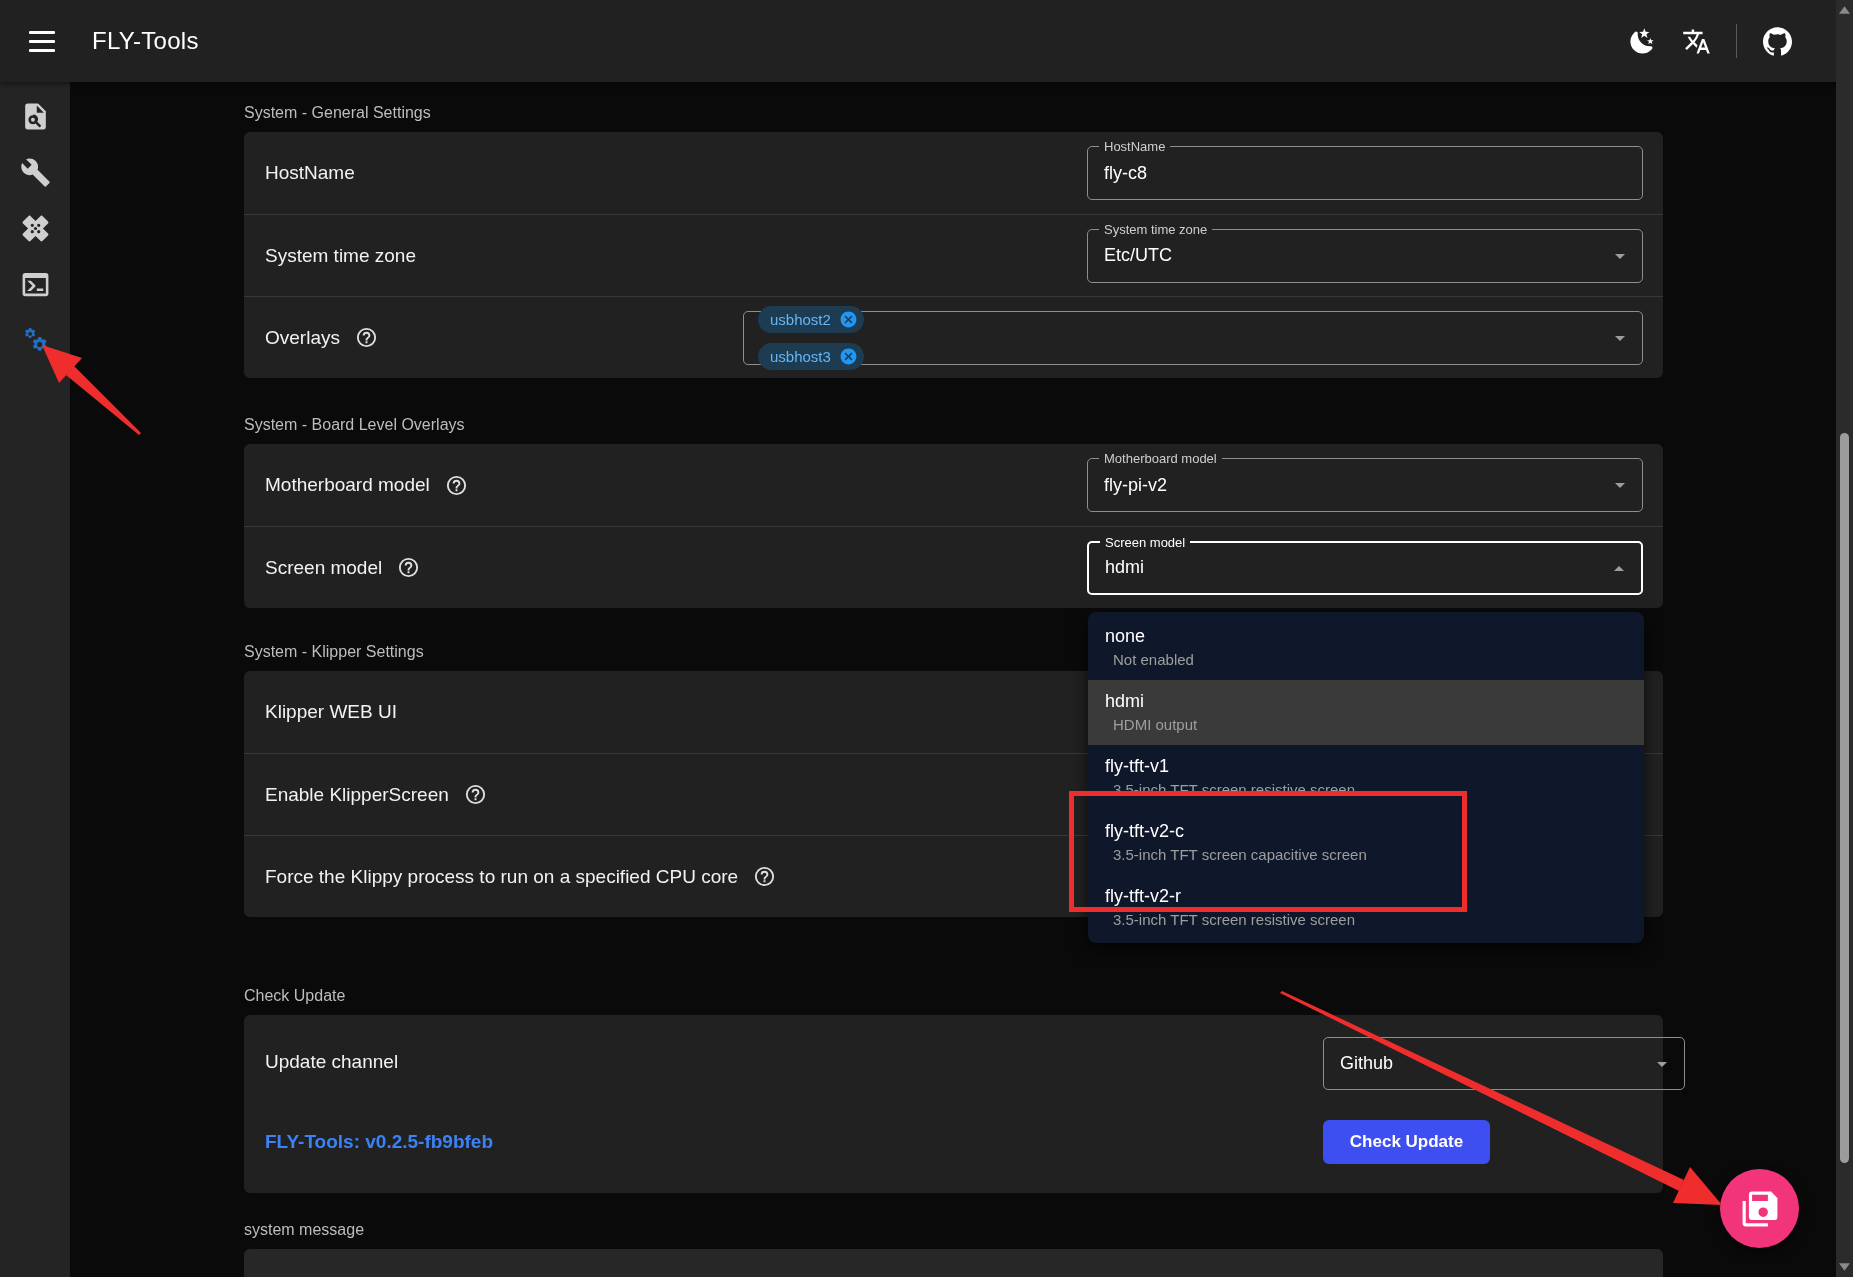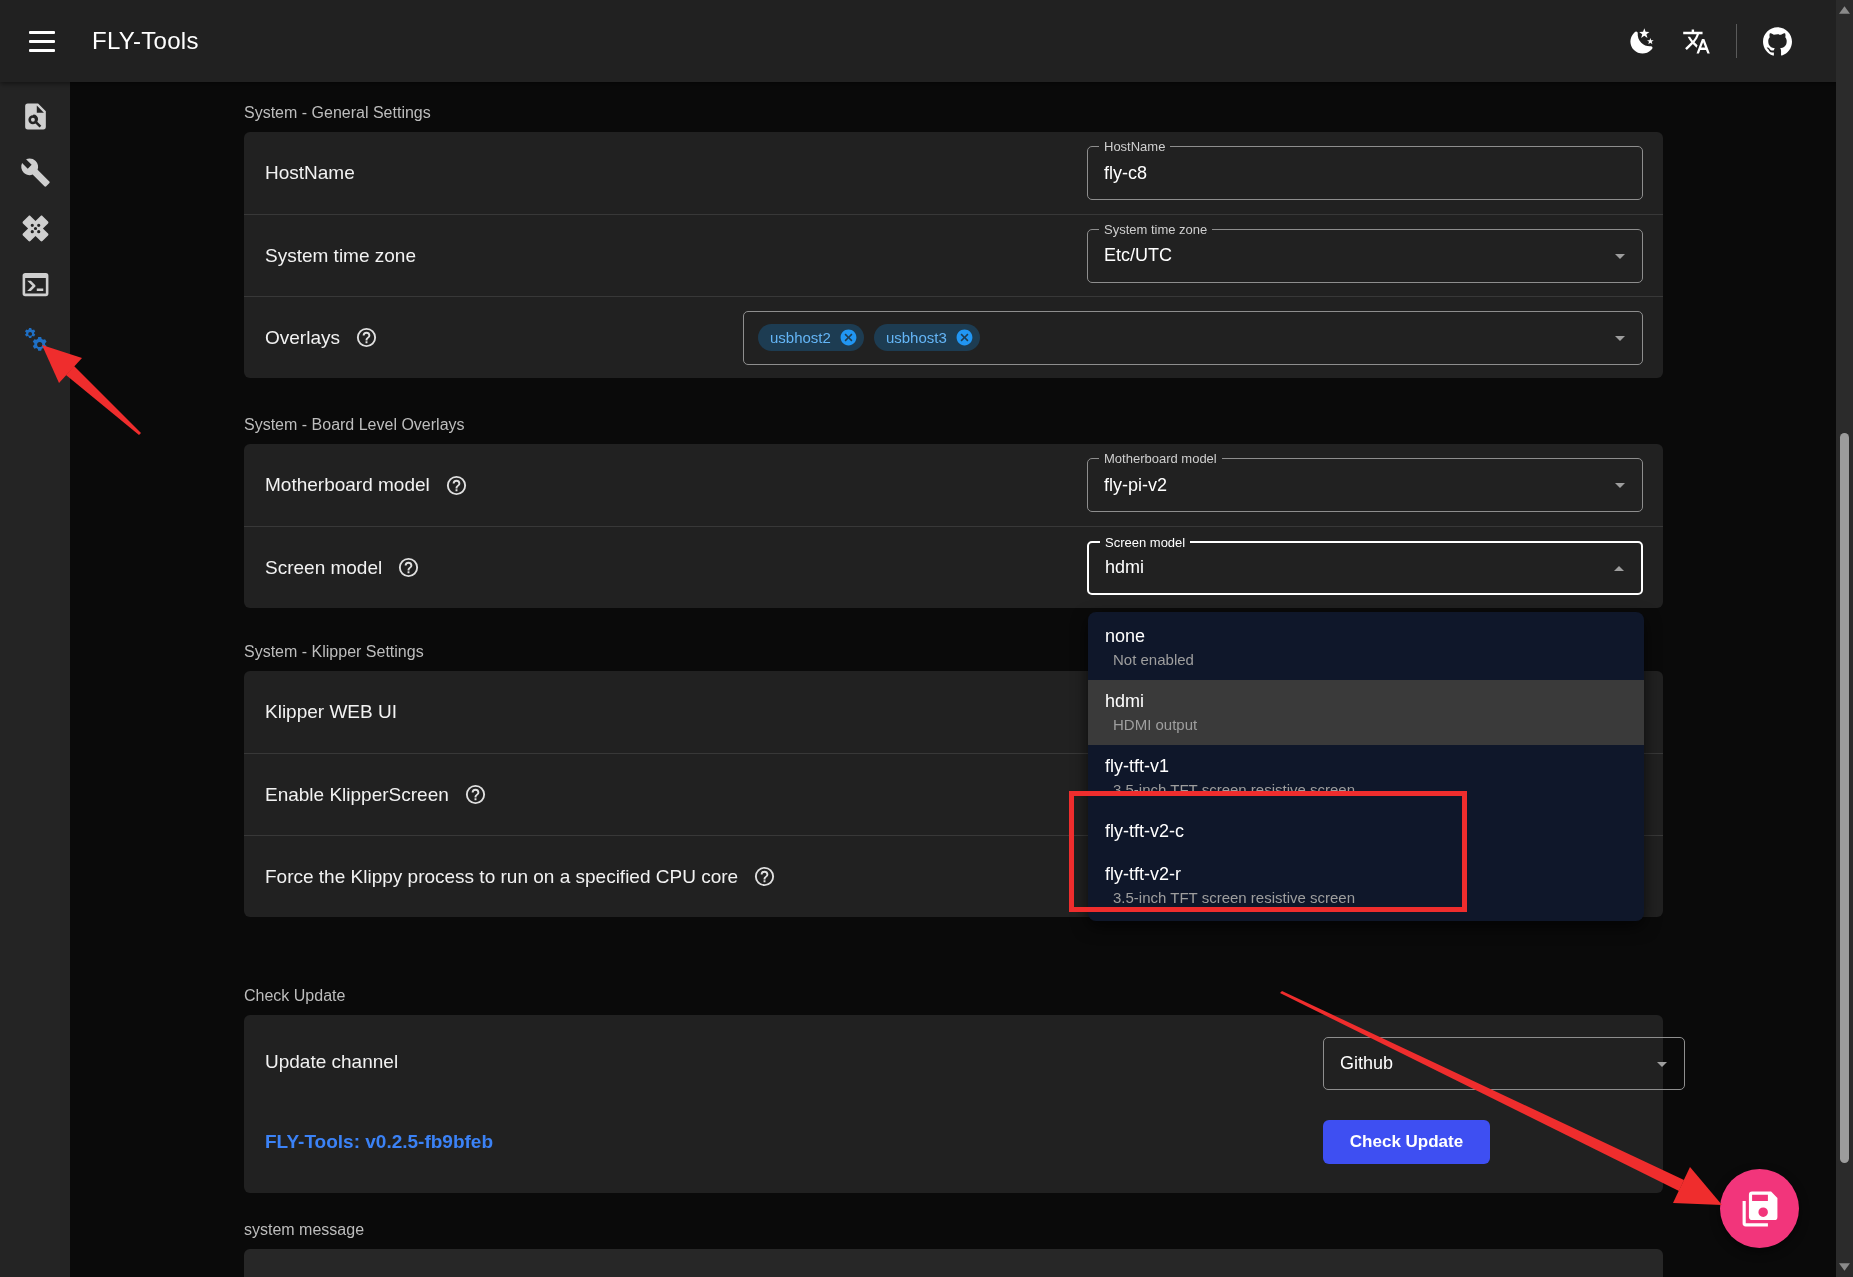--- a/index.html
+++ b/index.html
@@ -50,21 +50,21 @@
   .field .float-label {
     position:absolute; top:-8px; left:11px; background:#212121; padding:0 5px;
     font-size:13px; color:#cfcfcf; line-height:15px;
   }
   .field .value { font-size:18px; color:#fff; margin-left:16px; }
   .field .arrow { position:absolute; right:10px; width:24px; height:24px; }
   .field .arrow svg { width:24px; height:24px; fill:#9e9e9e; }
   .field.focused { border:2px solid #fff; }
   .field.focused .float-label { color:#fff; }
   .field.overlays { width:900px; }
-  .chiprow { display:flex; gap:10px; margin-left:14px; }
+  .chiprow { display:flex; gap:10px; margin-left:14px;flex-direction:column; }
   .chip { display:flex; align-items:center; gap:8px; background:#1d3c52; border-radius:14px;
     height:27px; padding:0 6px 0 12px; }
   .chip .chip-label { font-size:15px; color:#64b5f6; }
   .chip svg { width:19px; height:19px; fill:#2196f3; }
   
   .gap-a { margin-top:10px; }
   .h2 { margin-top:38px; }
   .h3 { margin-top:35px; }
   .h4 { margin-top:70px; }
   .h5 { margin-top:28px; }
@@ -297,20 +297,21 @@
     <div class="option selected">
       <div class="opt-name">hdmi</div>
       <div class="opt-desc">HDMI output</div>
     </div>
     <div class="option">
       <div class="opt-name">fly-tft-v1</div>
       <div class="opt-desc">3.5-inch TFT screen resistive screen</div>
     </div>
     <div class="option">
       <div class="opt-name">fly-tft-v2-c</div>
+      <div class="opt-desc">3.5-inch TFT screen capacitive screen</div>
     </div>
     <div class="option">
       <div class="opt-name">fly-tft-v2-r</div>
       <div class="opt-desc">3.5-inch TFT screen resistive screen</div>
     </div>
   </div>
 
   <div class="red-box"></div>
 
   <svg class="arrows" viewBox="0 0 1853 1277">

